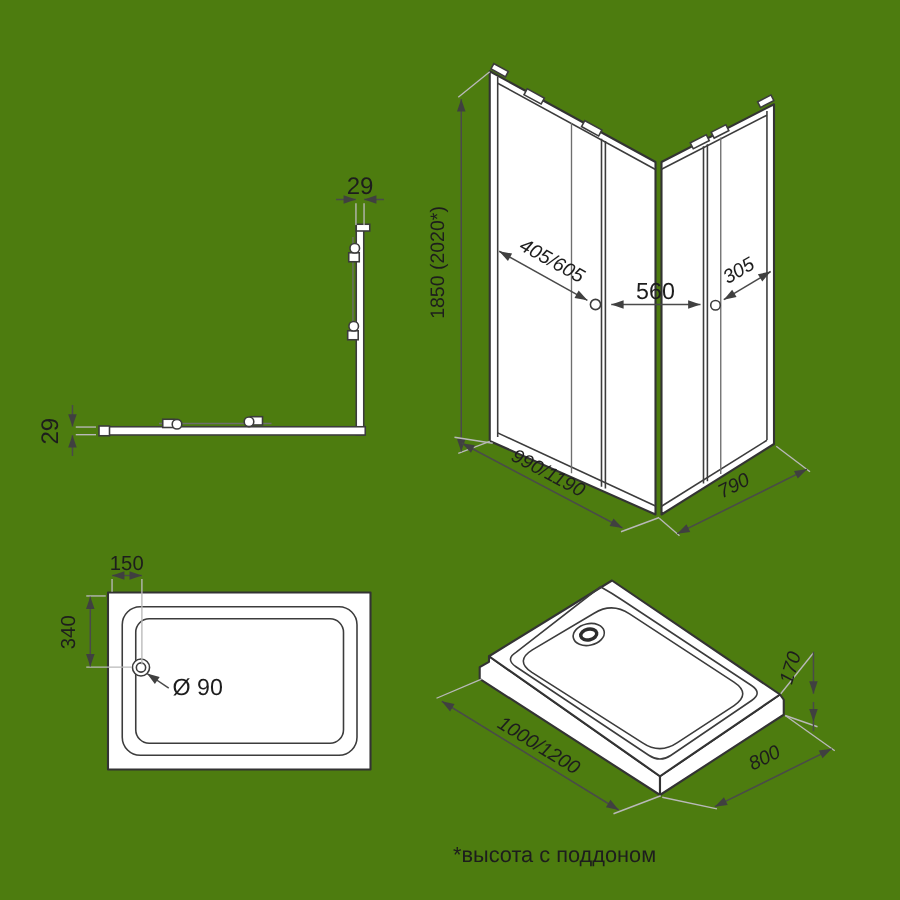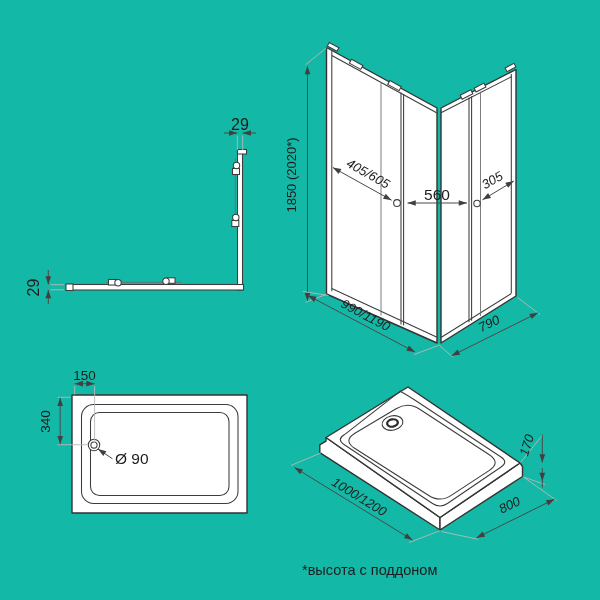--- a/index.html
+++ b/index.html
@@ -1,16 +1,16 @@
 <!DOCTYPE html>
 <html><head>
 <meta charset="utf-8">
 <style>
   html,body{margin:0;padding:0;background:#fff;}
-  .canvas{width:600px;height:600px;background:#14b8a6;position:relative;overflow:hidden;text-align:center;}
+  .canvas{width:600px;height:600px;background:#4d7c0f;position:relative;overflow:hidden;text-align:center;}
   svg{display:block;}
   .lnf {stroke:#333;stroke-width:1.4;fill:#fff;stroke-linejoin:round;}
   .ln2 {stroke:#3c3c3c;stroke-width:1.05;fill:none;}
   .ln2f{stroke:#3c3c3c;stroke-width:1.05;fill:#fff;}
   .ln3 {stroke:#6e6e6e;stroke-width:0.9;fill:none;}
   .dim {stroke:#4a4a4a;stroke-width:1;fill:none;}
   .ext {stroke:#b9b9b9;stroke-width:0.9;fill:none;}
   .lbl {fill:#1d1d1d;font-family:"Liberation Sans","DejaVu Sans",sans-serif;}
   .f16{font-size:16px;} .f155{font-size:15.5px;} .f135{font-size:13.5px;}
   .f13{font-size:13px;} .f145{font-size:14.5px;}

